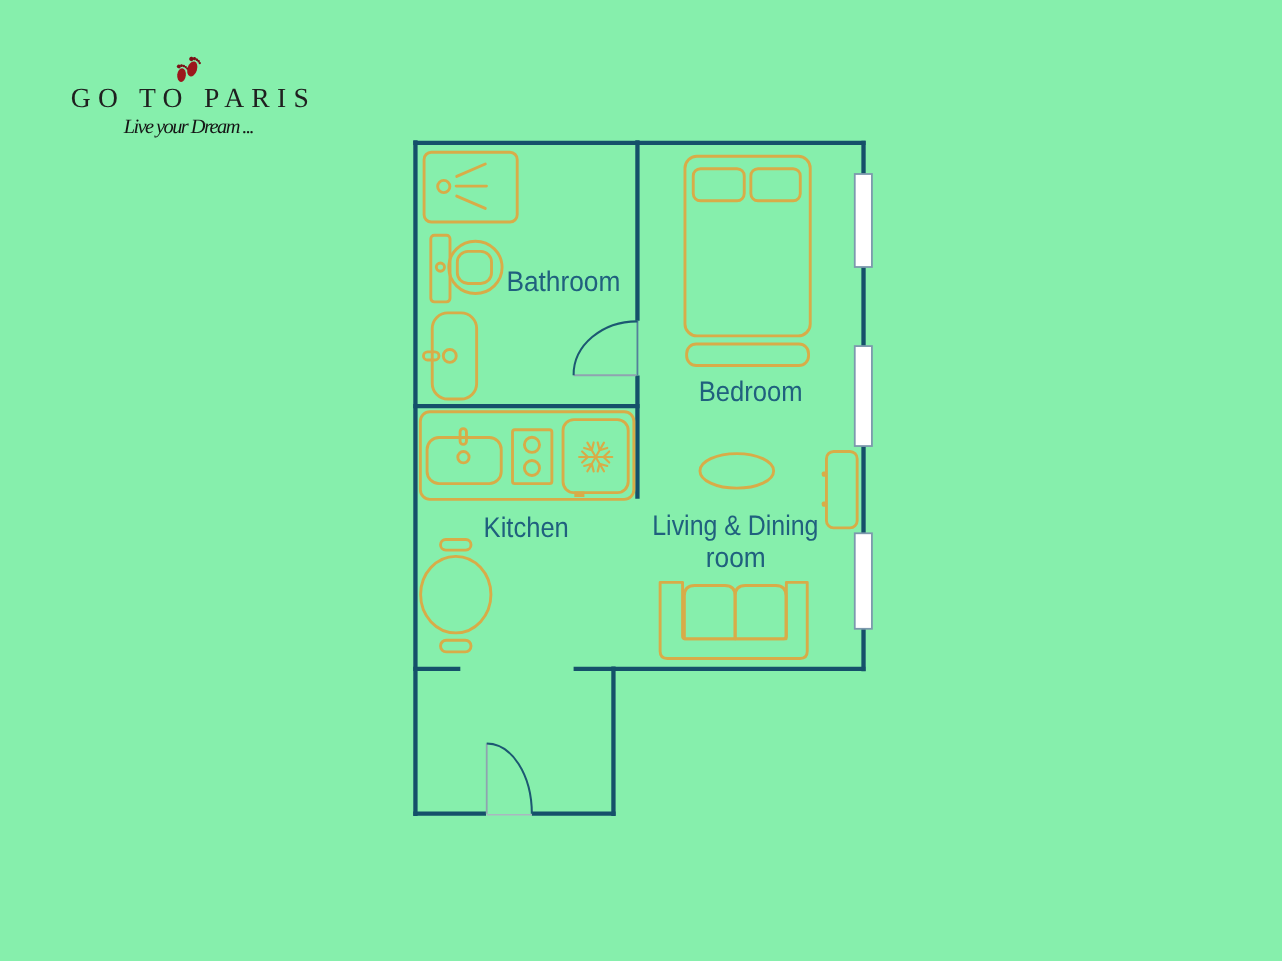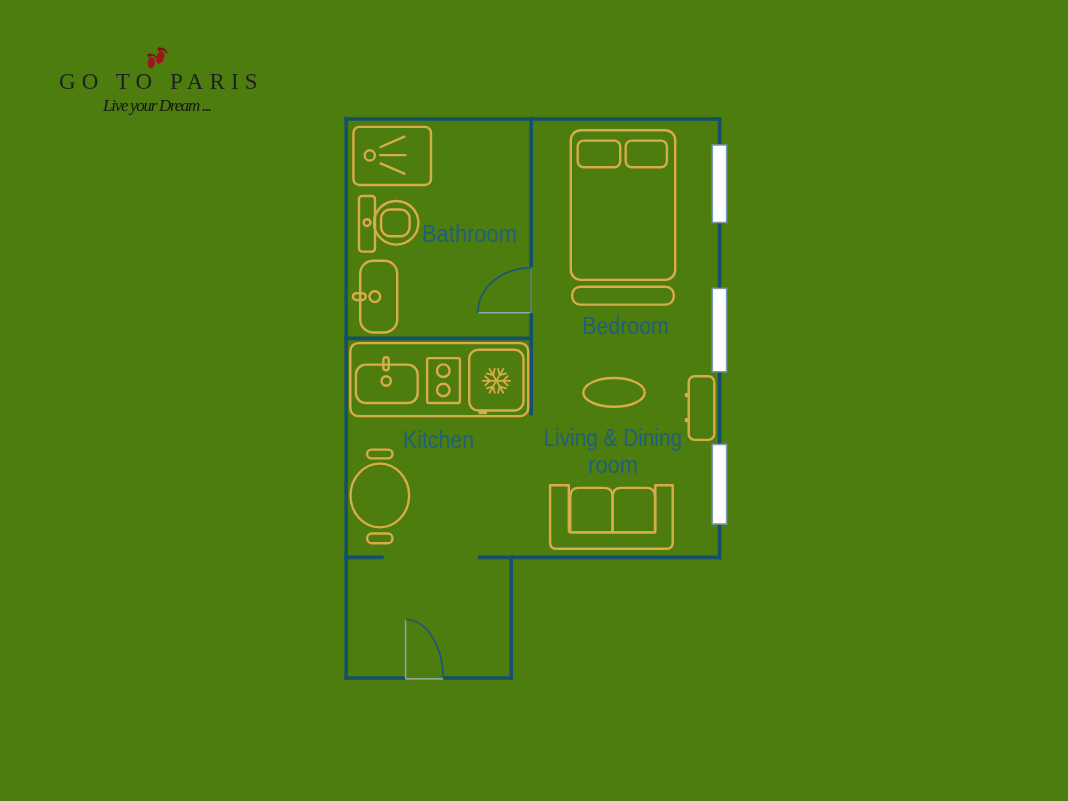--- a/index.html
+++ b/index.html
@@ -1,16 +1,16 @@
 <!DOCTYPE html>
 <html><head>
 <meta charset="utf-8">
 <style>
 html,body{margin:0;padding:0;background:#ffffff;}
-.page{position:relative;width:1068px;height:801px;background:#4d7c0f;overflow:hidden;
+.page{position:relative;width:1068px;height:801px;background:#86efac;overflow:hidden;
 font-family:"Liberation Sans",sans-serif;}
 </style>
 </head>
 <body>
 <div class="page">
 <svg width="1068" height="801" viewBox="0 0 1068 801">
 
 <g fill="#9c161c">
   <g transform="translate(160.6,56.2) rotate(18)">
     <ellipse cx="0" cy="1.3" rx="4.0" ry="6.4"></ellipse>

